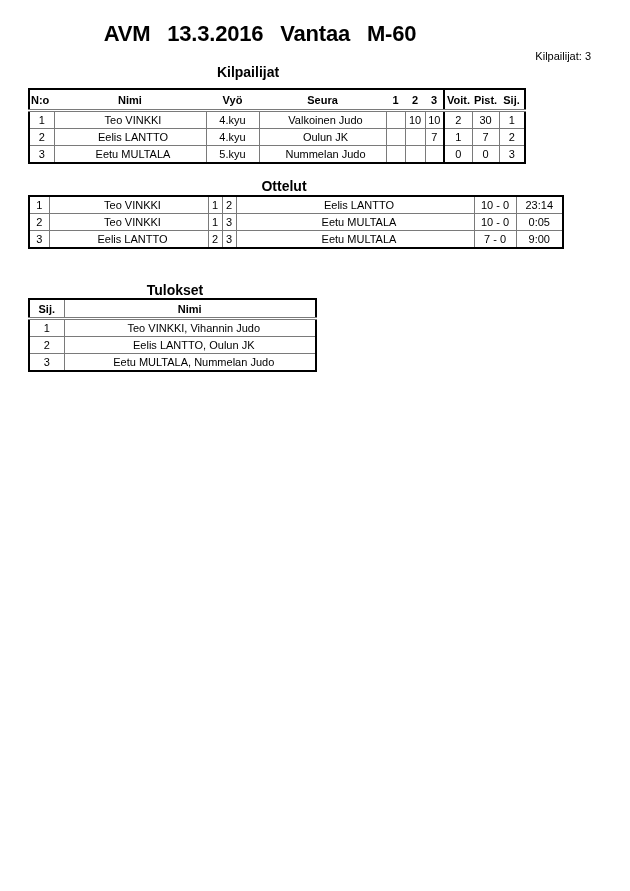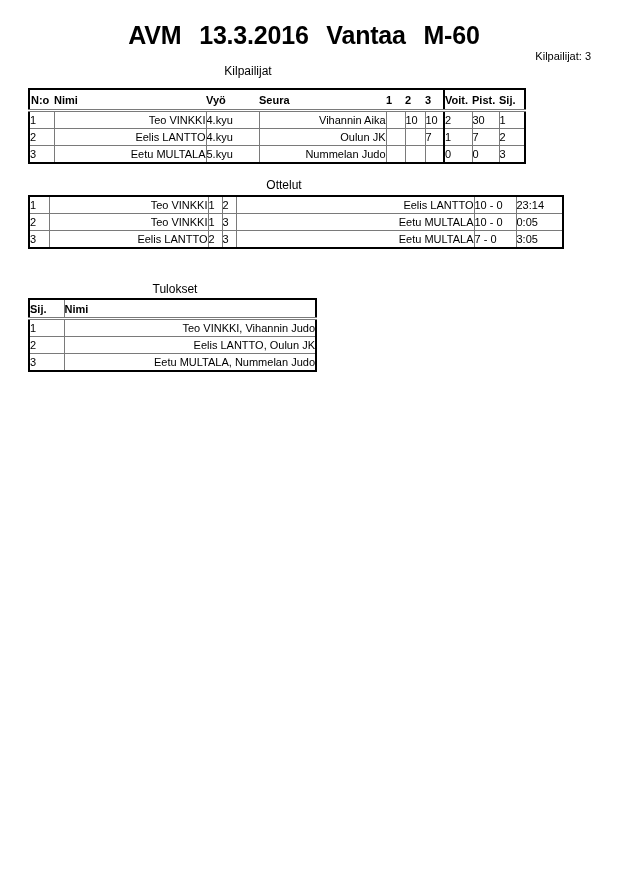--- a/index.html
+++ b/index.html
@@ -2,31 +2,30 @@
 <html><head>
 <meta charset="utf-8">
 <style>
   html,body { margin:0; padding:0; background:#fff; }
   .page {
     position:relative; width:630px; height:891px; background:#ffffff;
     font-family:"Liberation Sans", sans-serif; color:#000; overflow:hidden;
   }
   .doc-title {
     position:absolute; top:21px; left:0; width:520px; text-align:center;
-    font-size:25px; font-weight:bold; word-spacing:11px; letter-spacing:-0.2px;
+    font-size:22px; font-weight:bold; word-spacing:11px; letter-spacing:-0.2px;
     white-space:nowrap;
-    margin-left:44px;
   }
   .entrant-count {
     position:absolute; top:50px; right:39px;
     font-size:11px; font-weight:normal;margin-left:42px;
   }
   .sec-heading {
     position:absolute; transform:translateX(-50%);
-    font-size:12px; font-weight:normal; white-space:nowrap;
+    font-size:14px; font-weight:bold; white-space:nowrap;
   }
   #h-competitors { left:248px; top:64px; }
   #h-matches     { left:284px; top:178px; }
   #h-results     { left:175px; top:282px; }
 
   table {
     position:absolute; border-collapse:collapse; table-layout:fixed;
     border:2px solid #000; background:#fff;
   }
   #t-competitors { left:28px; top:88px;  width:496px; }
@@ -41,22 +40,22 @@
   td {
     font-size:11px; font-weight:normal; padding:0; height:16px;
     border:1px solid #7a7a7a;
     white-space:nowrap; vertical-align:middle; overflow:hidden;
   }
   #t-matches th { height:16px; }
   #t-results th { height:17px; }
   #t-results th { border-right:1px solid #7a7a7a; }
   #t-results th:last-child { border-right:none; }
 
-  .ac { text-align:left; }
-  .al { text-align:right; }
+  .ac { text-align:center; }
+  .al { text-align:center; }
   .pad6 { padding-left:6px; }
   .pad8 { padding-left:8px; }
   .hleft { text-align:left; padding-left:1px; }
   
   .divL-black { border-left:2px solid #000 !important; }
   
   .divL-gray { border-left:1px solid #7a7a7a; }
 </style>
 </head>
 <body>
@@ -91,21 +90,21 @@
       <th class="ac">2</th>
       <th class="ac">3</th>
       <th class="ac divL-black">Voit.</th>
       <th class="ac">Pist.</th>
       <th class="ac">Sij.</th>
     </tr>
     <tr>
       <td class="ac">1</td>
       <td class="al pad6">Teo VINKKI</td>
       <td class="ac">4.kyu</td>
-      <td class="al pad6">Vihannin Aika</td>
+      <td class="al pad6">Valkoinen Judo</td>
       <td class="ac"></td>
       <td class="ac">10</td>
       <td class="ac">10</td>
       <td class="ac divL-black">2</td>
       <td class="ac">30</td>
       <td class="ac">1</td>
     </tr>
     <tr>
       <td class="ac">2</td>
       <td class="al pad6">Eelis LANTTO</td>
@@ -164,21 +163,21 @@
       <td class="ac">10 - 0</td>
       <td class="ac">0:05</td>
     </tr>
     <tr>
       <td class="ac">3</td>
       <td class="al pad8">Eelis LANTTO</td>
       <td class="ac">2</td>
       <td class="ac">3</td>
       <td class="al pad8">Eetu MULTALA</td>
       <td class="ac">7 - 0</td>
-      <td class="ac">3:05</td>
+      <td class="ac">9:00</td>
     </tr>
   </tbody>
     </table>
 
   <div class="sec-heading" id="h-results">Tulokset</div>
 
   <table id="t-results">
     <colgroup>
       <col style="width:35px">
         <col style="width:252px">

